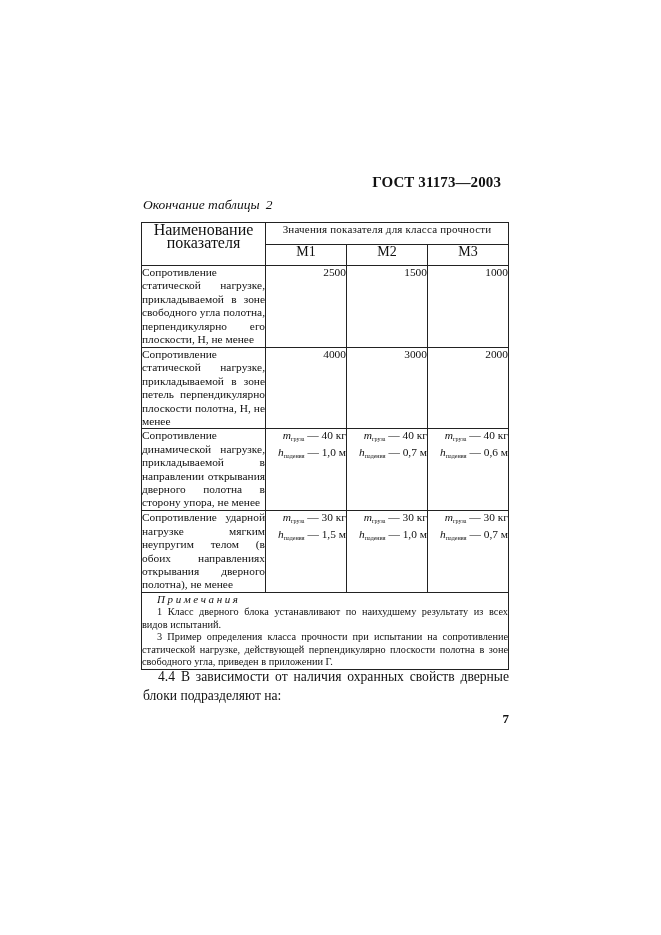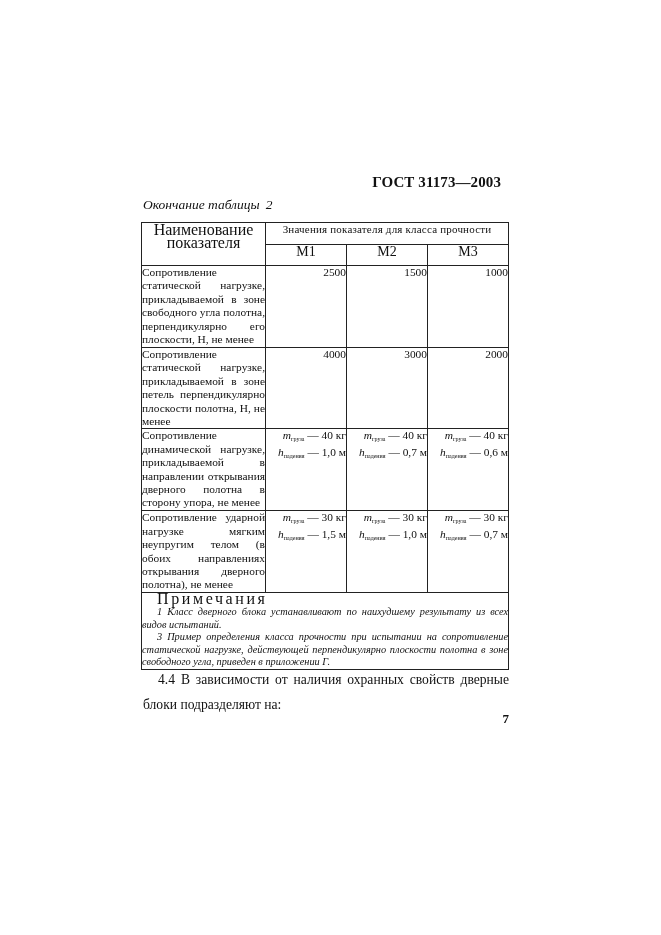--- a/index.html
+++ b/index.html
@@ -13,23 +13,23 @@
   th.hdr-name { width: 123px; vertical-align: middle; text-align: center; font-size: 16px; height: 40px; }
   th.hdr-group { text-align: center; font-size: 11px; height: 21px; vertical-align: middle; letter-spacing: 0.2px; }
   th.hdr-col { text-align: center; font-size: 14px; height: 20px; vertical-align: middle; }
   td.name { text-align: justify; padding: 3px 2px 3px 3px; }
   td.val { text-align: right; padding-top: 4px; }
   td.dyn { padding: 3px 2px 0 4px; white-space: nowrap; }
   .dyn-line { display: block; text-align: right; line-height: 13px; }
   .dyn-line i { font-style: italic; }
   .dyn-line sub { font-size: 6px; vertical-align: -2px; }
   td.notes { padding: 5px 4px 8px 4px; text-align: justify; font-size: 10.3px; line-height: 12.6px; }
-  .notes-title { display: block; text-indent: 15px; letter-spacing: 2.6px; font-size: 16px; }
-  .note-para { display: block; text-indent: 15px; font-style: italic; }
-  .body-para { position: absolute; top: 667px; left: 143px; width: 366px; font-size: 13.6px; line-height: 25px; text-align: justify; text-indent: 15px; }
+  .notes-title { display: block; text-indent: 15px; letter-spacing: 2.6px; font-size: 11px; font-style: italic; }
+  .note-para { display: block; text-indent: 15px; }
+  .body-para { position: absolute; top: 667px; left: 143px; width: 366px; font-size: 13.6px; line-height: 19px; text-align: justify; text-indent: 15px; }
   .page-num { position: absolute; top: 711px; right: 152px; font-size: 13px; font-weight: bold; }
 </style>
 </head>
 <body>
 
 <div class="std-code">ГОСТ 31173—2003</div>
 
 <div class="table-caption">
   <span>Окончание таблицы</span><span class="num">2</span>
 </div>

